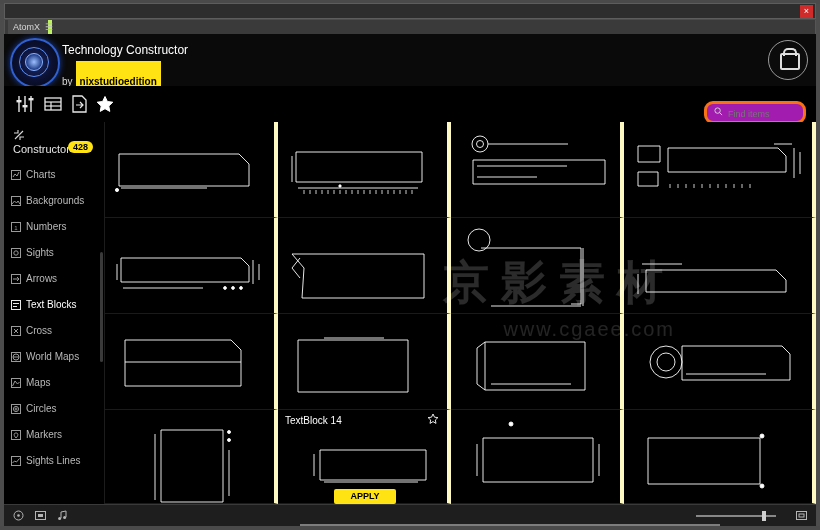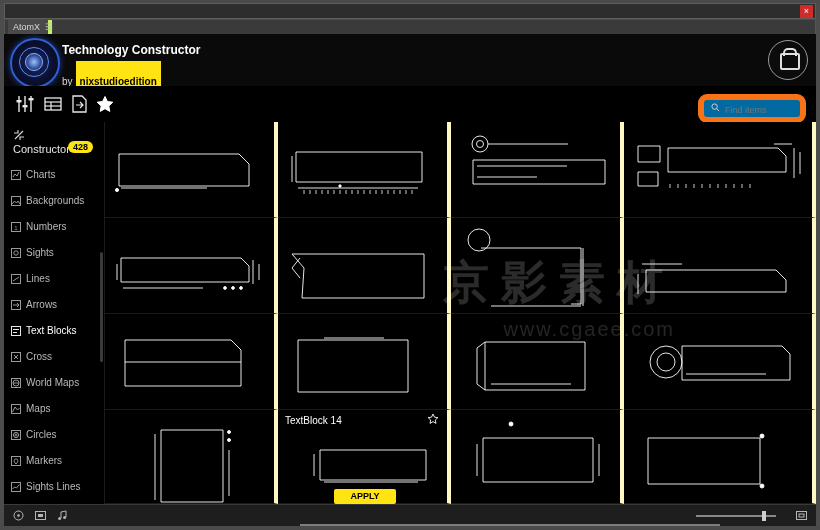--- a/index.html
+++ b/index.html
@@ -113,21 +113,21 @@
     width: 16px; height: 16px;
     border-radius: 50%;
     border: 1px solid #8fb6ff;
     background: radial-gradient(circle, #9dc0ff 0%, #1d3a86 70%, #0a1030 100%);
   }
   .title {
     position: absolute;
     left: 58px; top: 9px;
     color: #ffffff;
     font-size: 12px;
-    font-weight: bold;
+    font-weight: normal;
   }
   .byline {
     position: absolute;
     left: 58px; top: 27px;
     font-size: 10px;
     color: #d8d8d8;
   }
   .byline .tagname {
     display: inline-block;
     background: #ffe312;
@@ -169,25 +169,25 @@
   }
   .tool {
     position: absolute;
     top: 7px;
     width: 22px; height: 22px;
     cursor: pointer;
   }
   .tool svg { display: block; }
   .search {
     position: absolute;
-    right: 10px; top: 8px;
+    right: 10px; top: 15px;
     width: 96px; height: 17px;
-    background: #0369a1;
+    background: #a21caf;
     border-radius: 9px;
-    border: 6px solid #f97316;
+    border: 3px solid #f97316;
   }
   .search .mag {
     position: absolute;
     left: 7px; top: 3px;
     width: 9px; height: 9px;
   }
   .search input {
     position: absolute;
     left: 19px; top: 0;
     width: 70px; height: 17px;
@@ -475,27 +475,20 @@
               <text x="5" y="7.5" font-size="6" fill="#9a9a9a" text-anchor="middle" font-family="Liberation Sans">1</text>
             </svg>
           <span>Numbers</span>
         </div>
         <div class="sb-item">
           <svg class="i" viewBox="0 0 10 10">
               <rect x="0.5" y="0.5" width="9" height="9" fill="none" stroke="#9a9a9a"></rect>
               <circle cx="5" cy="5" r="2.2" fill="none" stroke="#9a9a9a"></circle>
             </svg>
           <span>Sights</span>
-        </div>
-        <div class="sb-item">
-          <svg class="i" viewBox="0 0 10 10">
-              <rect x="0.5" y="0.5" width="9" height="9" fill="none" stroke="#9a9a9a"></rect>
-              <line x1="2" y1="7" x2="8" y2="3" stroke="#9a9a9a"></line>
-            </svg>
-          <span>Lines</span>
         </div>
         <div class="sb-item">
           <svg class="i" viewBox="0 0 10 10">
               <rect x="0.5" y="0.5" width="9" height="9" fill="none" stroke="#9a9a9a"></rect>
               <path d="M2 5 h6 M6 3 l2 2 -2 2" fill="none" stroke="#9a9a9a"></path>
             </svg>
           <span>Arrows</span>
         </div>
         <div class="sb-item active">
           <svg class="i" viewBox="0 0 10 10">

